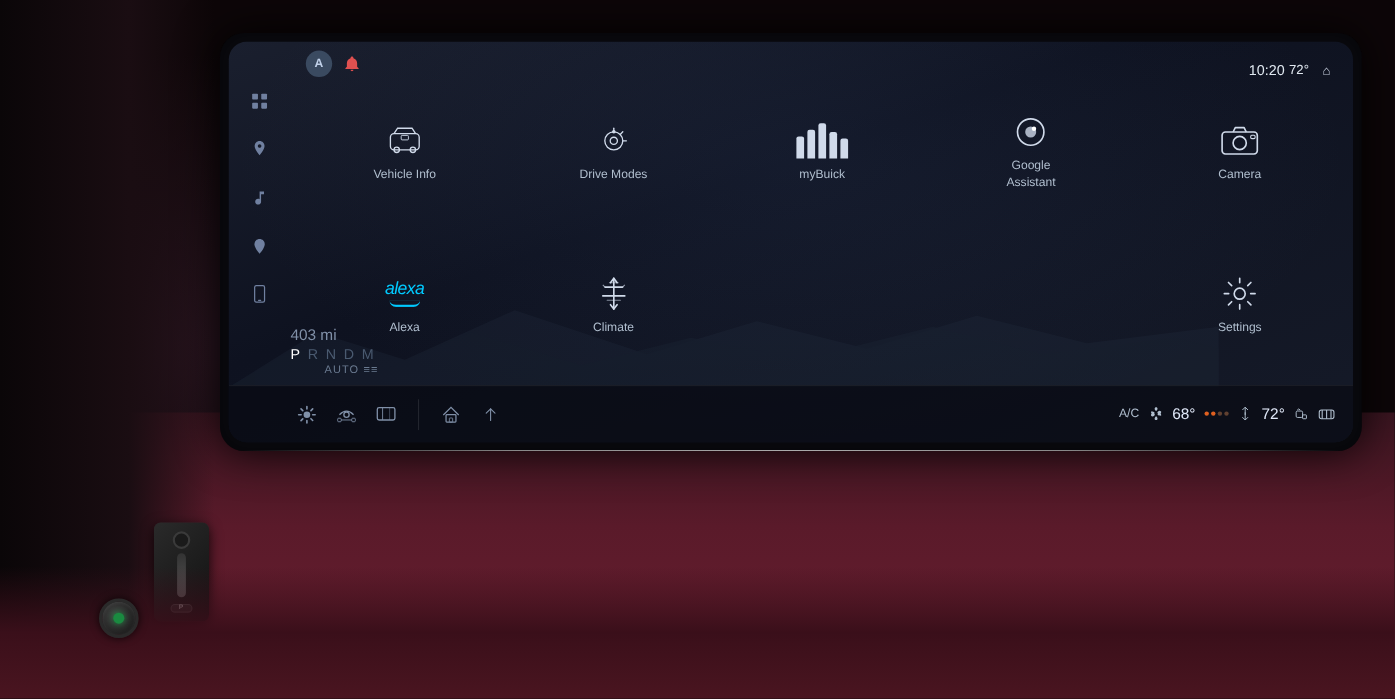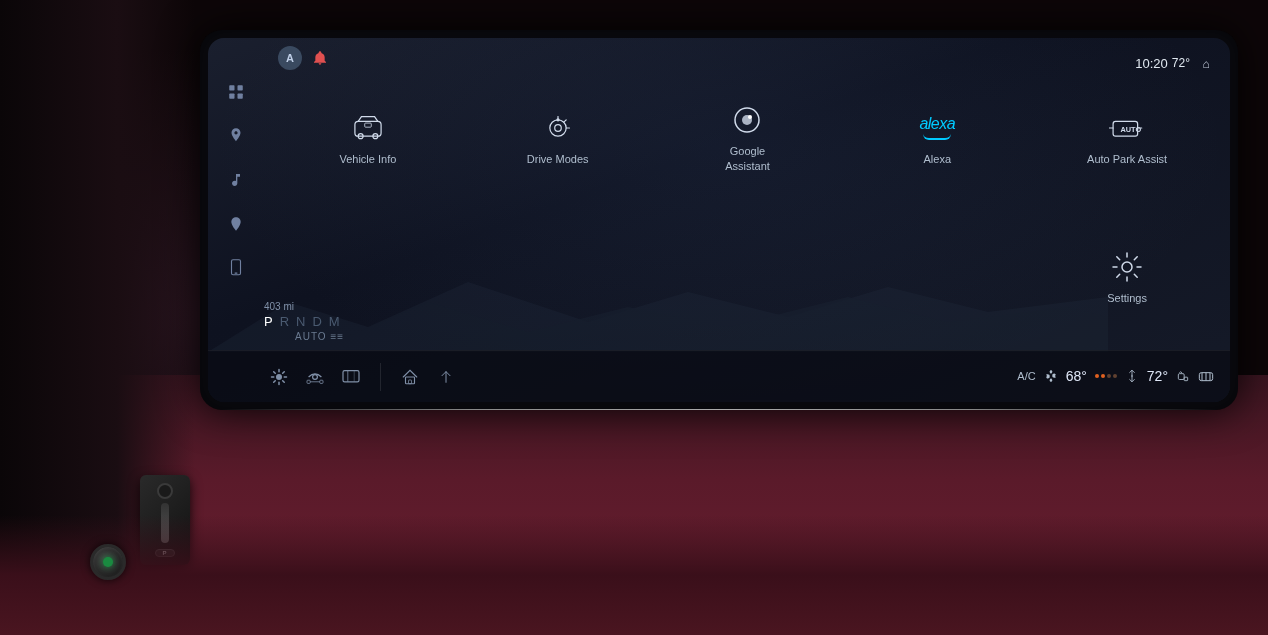--- a/index.html
+++ b/index.html
@@ -138,21 +138,21 @@
     
     .drive-info {
       position: absolute;
       left: 56px;
       bottom: 60px;
       z-index: 2;
       color: #d0d8e8;
     }
 
     .mileage {
-      font-size: 10px;
+      font-size: 14px;
       color: #8090a8;
       margin-bottom: 2px;
     }
 
     .gear-display {
       display: flex;
       gap: 4px;
       font-size: 13px;
       font-weight: 300;
       letter-spacing: 3px;
@@ -491,20 +491,32 @@
             <circle cx="22" cy="18" r="4" stroke="#d0daea" stroke-width="1.5" fill="none"></circle>
             <path d="M22 8 L22 4" stroke="#d0daea" stroke-width="1.5" stroke-linecap="round"></path>
             <path d="M32 18 L36 18" stroke="#d0daea" stroke-width="1.5" stroke-linecap="round"></path>
             <path d="M29.1 10.9 L32 8" stroke="#d0daea" stroke-width="1.5" stroke-linecap="round"></path>
             <circle cx="22" cy="8" r="2" fill="#d0daea"></circle>
           </svg>
         </div>
         <span class="app-label">Drive Modes</span>
       </div>
 
+      <div class="app-item">
+        <div class="app-icon">
+          <div class="mybuick-icon">
+            <div class="mybuick-bar" style="width:7px;height:20px;"></div>
+            <div class="mybuick-bar" style="width:7px;height:26px;"></div>
+            <div class="mybuick-bar" style="width:7px;height:32px;"></div>
+            <div class="mybuick-bar" style="width:7px;height:24px;"></div>
+            <div class="mybuick-bar" style="width:7px;height:18px;"></div>
+          </div>
+        </div>
+        <span class="app-label">myBuick</span>
+      </div>
 
       <div class="app-item">
         <div class="app-icon">
           <svg width="36" height="36" viewBox="0 0 36 36">
             <circle cx="18" cy="18" r="12" fill="none" stroke="#d0daea" stroke-width="1.5"></circle>
             <circle cx="18" cy="18" r="5" fill="#d0daea" opacity="0.8"></circle>
             <circle cx="21" cy="15" r="2" fill="white"></circle>
           </svg>
         </div>
         <span class="app-label" style="white-space:normal;text-align:center;">Google<br>Assistant</span>
@@ -514,35 +526,50 @@
       <div class="app-item">
         <div class="app-icon">
           <div style="display:flex;flex-direction:column;align-items:center;gap:2px;">
             <span class="alexa-label">alexa</span>
             <div class="alexa-smile"></div>
           </div>
         </div>
         <span class="app-label">Alexa</span>
       </div>
 
+
       <div class="app-item">
         <div class="app-icon">
-          <svg class="icon-svg" viewBox="0 0 44 36" fill="none">
-            <rect x="5" y="10" width="30" height="18" rx="3" stroke="#d0daea" stroke-width="1.5" fill="none"></rect>
-            <path d="M5 18 L0 18" stroke="#d0daea" stroke-width="1.5" stroke-linecap="round"></path>
-            <path d="M35 18 L40 18" stroke="#d0daea" stroke-width="1.5" stroke-linecap="round"></path>
-            <text x="14" y="23" font-size="9" fill="#d0daea" font-weight="bold" font-family="Arial">AUTO</text>
-          </svg>
-        </div>
-        <span class="app-label">Auto Park Assist</span>
-      </div>
-
-
-
-
+          <svg width="36" height="36" viewBox="0 0 36 36">
+            <path d="M18 4 L18 32 M10 12 L26 12 M8 20 L28 20" stroke="#d0daea" stroke-width="1.5" stroke-linecap="round"></path>
+            <path d="M14 8 L22 8" stroke="#d0daea" stroke-width="1" stroke-linecap="round" opacity="0.6"></path>
+            <path d="M12 24 L24 24" stroke="#d0daea" stroke-width="1" stroke-linecap="round" opacity="0.6"></path>
+            <path d="M18 4 L15 8 M18 4 L21 8" stroke="#d0daea" stroke-width="1.5" stroke-linecap="round"></path>
+            <path d="M18 32 L15 28 M18 32 L21 28" stroke="#d0daea" stroke-width="1.5" stroke-linecap="round"></path>
+
+            <line x1="10" y1="12" x2="8" y2="10" stroke="#d0daea" stroke-width="1" opacity="0.7"></line>
+            <line x1="26" y1="12" x2="28" y2="10" stroke="#d0daea" stroke-width="1" opacity="0.7"></line>
+          </svg>
+        </div>
+        <span class="app-label">Climate</span>
+      </div>
+
+
+
+      <div class="app-item" style="grid-column:5;grid-row:1;">
+        <div class="app-icon">
+          <svg width="36" height="32" viewBox="0 0 36 32">
+            <rect x="2" y="8" width="32" height="20" rx="3" stroke="#d0daea" stroke-width="1.5" fill="none"></rect>
+            <circle cx="18" cy="18" r="6" stroke="#d0daea" stroke-width="1.5" fill="none"></circle>
+            <path d="M12 8 L14 4 L22 4 L24 8" stroke="#d0daea" stroke-width="1.5" fill="none" stroke-linejoin="round"></path>
+            <rect x="28" y="11" width="4" height="3" rx="1" stroke="#d0daea" stroke-width="1" fill="none"></rect>
+          </svg>
+        </div>
+        <span class="app-label">Camera</span>
+      </div>
 
       <div class="app-item" style="grid-column:5;grid-row:2;">
         <div class="app-icon">
           <svg width="36" height="36" viewBox="0 0 36 36">
             <circle cx="18" cy="18" r="5" stroke="#d0daea" stroke-width="1.5" fill="none"></circle>
             <path d="M18 4 L18 8 M18 28 L18 32 M4 18 L8 18 M28 18 L32 18 M7.8 7.8 L10.7 10.7 M25.3 25.3 L28.2 28.2 M28.2 7.8 L25.3 10.7 M10.7 25.3 L7.8 28.2" stroke="#d0daea" stroke-width="1.5" stroke-linecap="round"></path>
           </svg>
         </div>
         <span class="app-label">Settings</span>
       </div>

